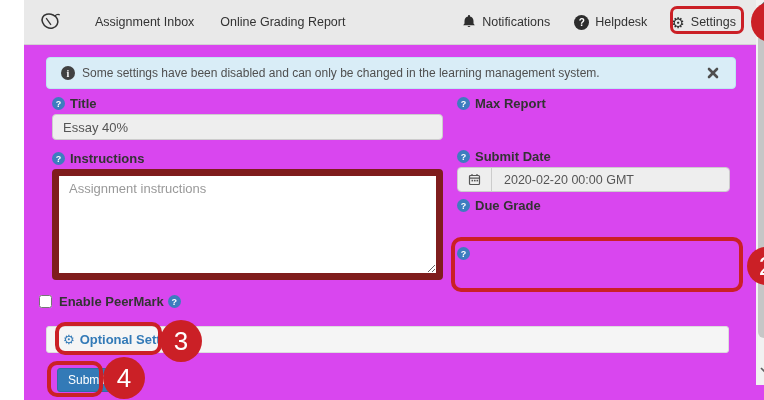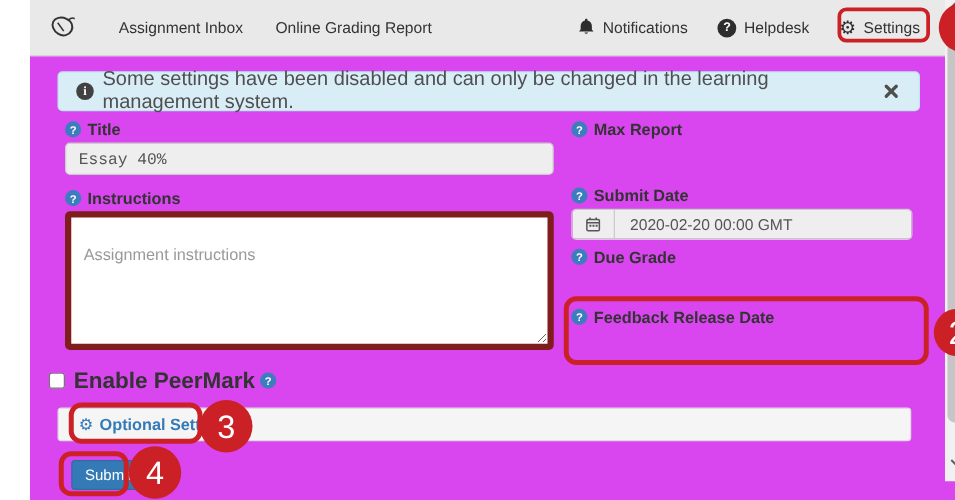--- a/index.html
+++ b/index.html
@@ -20,50 +20,50 @@
     font-size: 10px; font-weight: bold; display: flex; align-items: center; justify-content: center; }
   .gear-glyph { font-size: 15px; color: #2d2d2d; line-height: 1; }
 
   
   .alert { position: absolute; left: 22px; top: 57px; width: 690px; height: 32px;
     background: #d9edf7; border: 1px solid #bce8f1; border-radius: 4px;
     display: flex; align-items: center; padding: 0 14px; }
   .alert-info-icon { width: 14px; height: 14px; border-radius: 50%; background: #414141; color: #fff;
     font-size: 10px; font-weight: bold; font-family: "Liberation Serif", serif;
     display: flex; align-items: center; justify-content: center; flex: 0 0 auto; margin-right: 7px; }
-  .alert-text { flex: 1; font-size: 16px; color: #4f4f4f; }
+  .alert-text { flex: 1; font-size: 12px; color: #4f4f4f; }
   .alert-close { cursor: pointer; display: flex; align-items: center; padding: 2px; }
 
   
   .lbl { display: flex; align-items: center; gap: 5px; font-size: 13px; font-weight: bold; color: #333;
     height: 15px; margin-bottom: 3px; }
   .help-icon { width: 13px; height: 13px; border-radius: 50%; background: #3d7dbf; color: #fff;
     font-size: 9px; font-weight: bold; display: flex; align-items: center; justify-content: center; flex: 0 0 auto; }
   .txt-input { width: 100%; height: 26px; border: 1px solid #ccc; border-radius: 4px;
     font-family: "Liberation Sans", sans-serif; font-size: 13px; color: #555; padding: 0 10px; background: #fff; }
-  .txt-input:disabled { background: #eee; color: #555; font-family: Liberation Mono, monospace; }
+  .txt-input:disabled { background: #eee; color: #555; }
   .left-col { position: absolute; left: 28px; top: 96px; width: 391px; }
   .right-col { position: absolute; left: 433px; top: 96px; width: 273px; }
   .rc-block { position: absolute; left: 0; width: 273px; }
-  textarea.instructions { width: 391px; height: 111px; border: 5px solid #7f1d1d; border-radius: 4px;
-    font-family: "Liberation Sans", sans-serif; font-size: 13px; color: #555; padding: 22px 10px;
+  textarea.instructions { width: 391px; height: 111px; border: 7px solid #7f1d1d; border-radius: 4px;
+    font-family: "Liberation Sans", sans-serif; font-size: 13px; color: #555; padding: 5px 10px;
     resize: both; background: #fff; }
   textarea.instructions::placeholder, .txt-input::placeholder { color: #999; }
   .spacer-11 { height: 11px; }
   .date-group { display: flex; width: 273px; height: 25px; border: 1px solid #ccc; border-radius: 4px; overflow: hidden; }
   .date-addon { width: 34px; display: flex; align-items: center; justify-content: center;
     border-right: 1px solid #ccc; flex: 0 0 auto; }
   .date-field { flex: 1; border: none; font-family: "Liberation Sans", sans-serif; font-size: 12.5px;
     color: #555; padding: 0 12px; background: #fff; min-width: 0; }
   .disabled-bg { background: #eee !important; }
   .maxgrade { width: 64px; }
 
   .peermark-row { position: absolute; left: 15px; top: 294px; display: flex; align-items: center; gap: 4px; }
   .peermark-row input[type=checkbox] { width: 13px; height: 13px; margin-right: 3px; }
-  .peermark-label { font-size: 18px; font-weight: bold; color: #333; }
+  .peermark-label { font-size: 13px; font-weight: bold; color: #333; }
 
   .optional-panel { position: absolute; left: 22px; top: 326px; width: 683px; height: 27px;
     background: #f5f5f5; border: 1px solid #ddd; border-radius: 3px;
     display: flex; align-items: center; padding-left: 16px; }
   .optional-link { display: flex; align-items: center; gap: 5px; color: #337ab7; font-size: 13px;
     font-weight: bold; cursor: pointer; }
   .optional-gear { font-size: 13px; color: #337ab7; line-height: 1; }
 
   .submit-btn { position: absolute; left: 33px; top: 368px; background: #337ab7; border: 1px solid #2e6da4;
     border-radius: 3px; color: #fff; font-family: "Liberation Sans", sans-serif; font-size: 12px;
@@ -177,21 +177,20 @@
     <div class="rc-block" style="top:102px;">
       <div class="lbl">
         <span class="help-icon">?</span>
         <span>Due Grade</span>
       </div>
     </div>
 
     <div class="rc-block" style="top:150px;">
       <div class="lbl">
         <span class="help-icon">?</span>
-        <span>Feedback Release Date</span>
       </div>
     </div>
   </div>
 
   <div class="peermark-row">
     <input type="checkbox" style="">
     <span class="peermark-label">Enable PeerMark</span>
     <span class="help-icon">?</span>
   </div>
 

